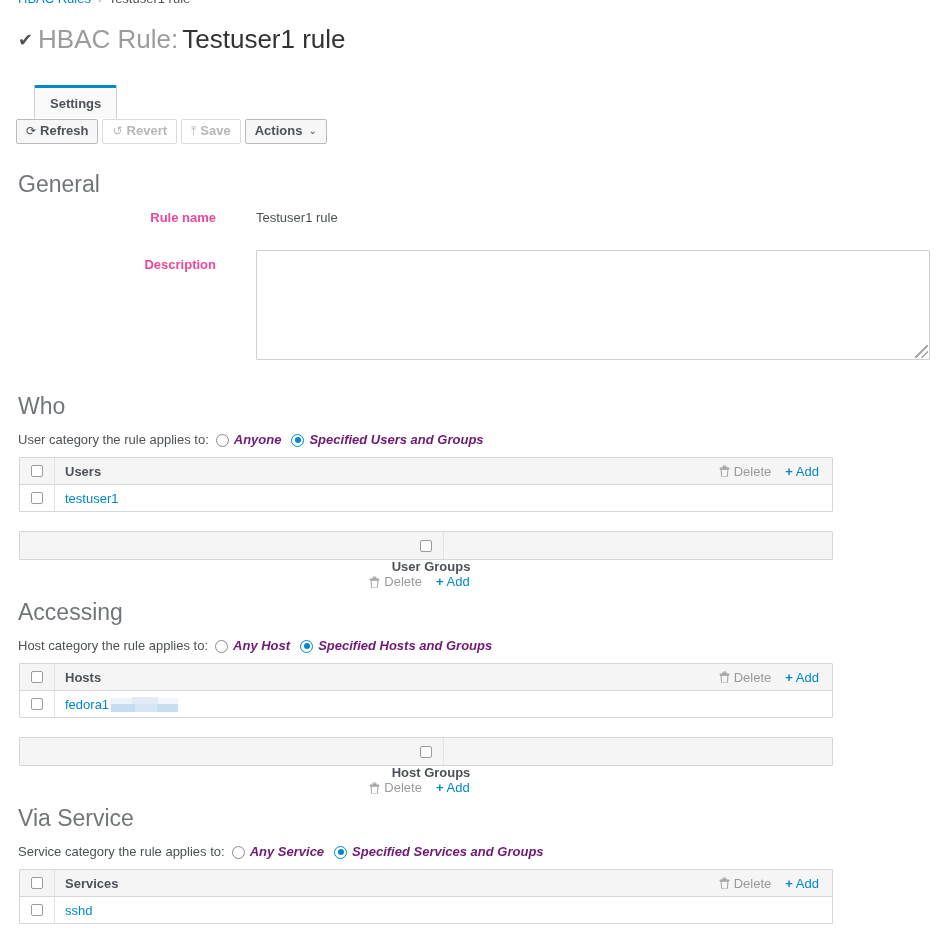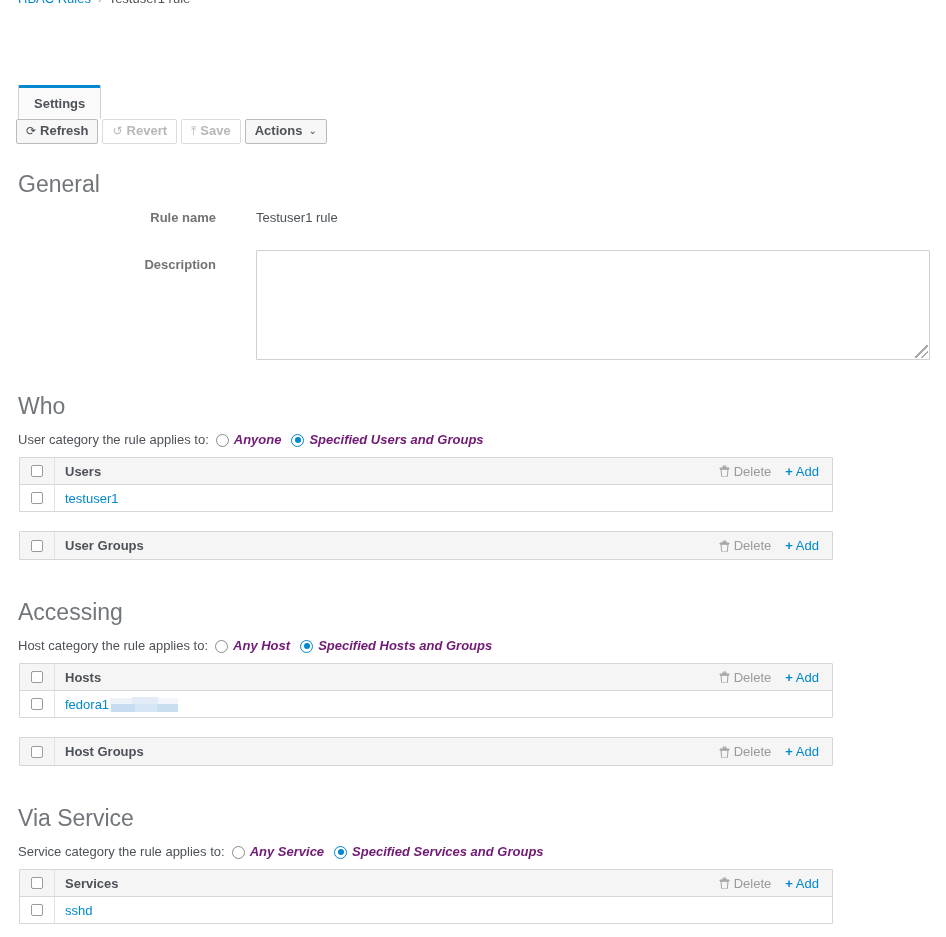--- a/index.html
+++ b/index.html
@@ -59,21 +59,21 @@
     position: relative;
     top: -2px;
   }
   .page-title .rule-label { color: #9c9c9c; }
   .page-title .rule-value { color: #333333; margin-left: 4px; }
 
   
   .tabs {
     position: absolute;
     top: 85px;
-    left: 18px;
+    left: 34px;
     display: flex;
   }
   .tab {
     border: 1px solid #d1d1d1;
     border-top: 3px solid #0088ce;
     border-bottom: 1px solid #ffffff;
     background: #fafafa;
     padding: 8px 15px 7px 15px;
     font-size: 13px;
     font-weight: bold;
@@ -124,21 +124,21 @@
     color: #72767b;
     white-space: nowrap;
     line-height: 28px;
   }
 
   
   .field-label {
     position: absolute;
     font-size: 13px;
     font-weight: bold;
-    color: #737373;
+    color: #ec4899;
     text-align: right;
     white-space: nowrap;
   }
   .field-value {
     position: absolute;
     font-size: 13px;
     color: #4d5258;
     white-space: nowrap;
   }
   .desc-box {
@@ -221,20 +221,21 @@
   }
   .assoc .hrow {
     display: flex;
     align-items: center;
     background: #f5f5f5;
     height: 27px;
     border-bottom: 1px solid #d6d6d6;
   }
   .assoc .hrow.only {
     border-bottom: none;
+    flex-direction: column;
   }
   .assoc .brow {
     display: flex;
     height: 26px;
     background: #ffffff;
   }
   .cb-cell {
     width: 35px;
     height: 100%;
     display: flex;
@@ -319,20 +320,23 @@
 </style>
 </head>
 <body>
 
 <div id="page">
 
   <div class="breadcrumb">
     <a href="#">HBAC Rules</a><span class="sep">›</span><span class="crumb-current">Testuser1 rule</span>
   </div>
 
+  <div class="page-title">
+    <span class="check">✔</span><span class="rule-label">HBAC Rule:</span><span class="rule-value">Testuser1 rule</span>
+  </div>
 
   <div class="tabs">
     <div class="tab">Settings</div>
   </div>
 
   <div class="toolbar">
     <div class="btn">
       <span class="gl">⟳</span>
       <span>Refresh</span>
     </div>

